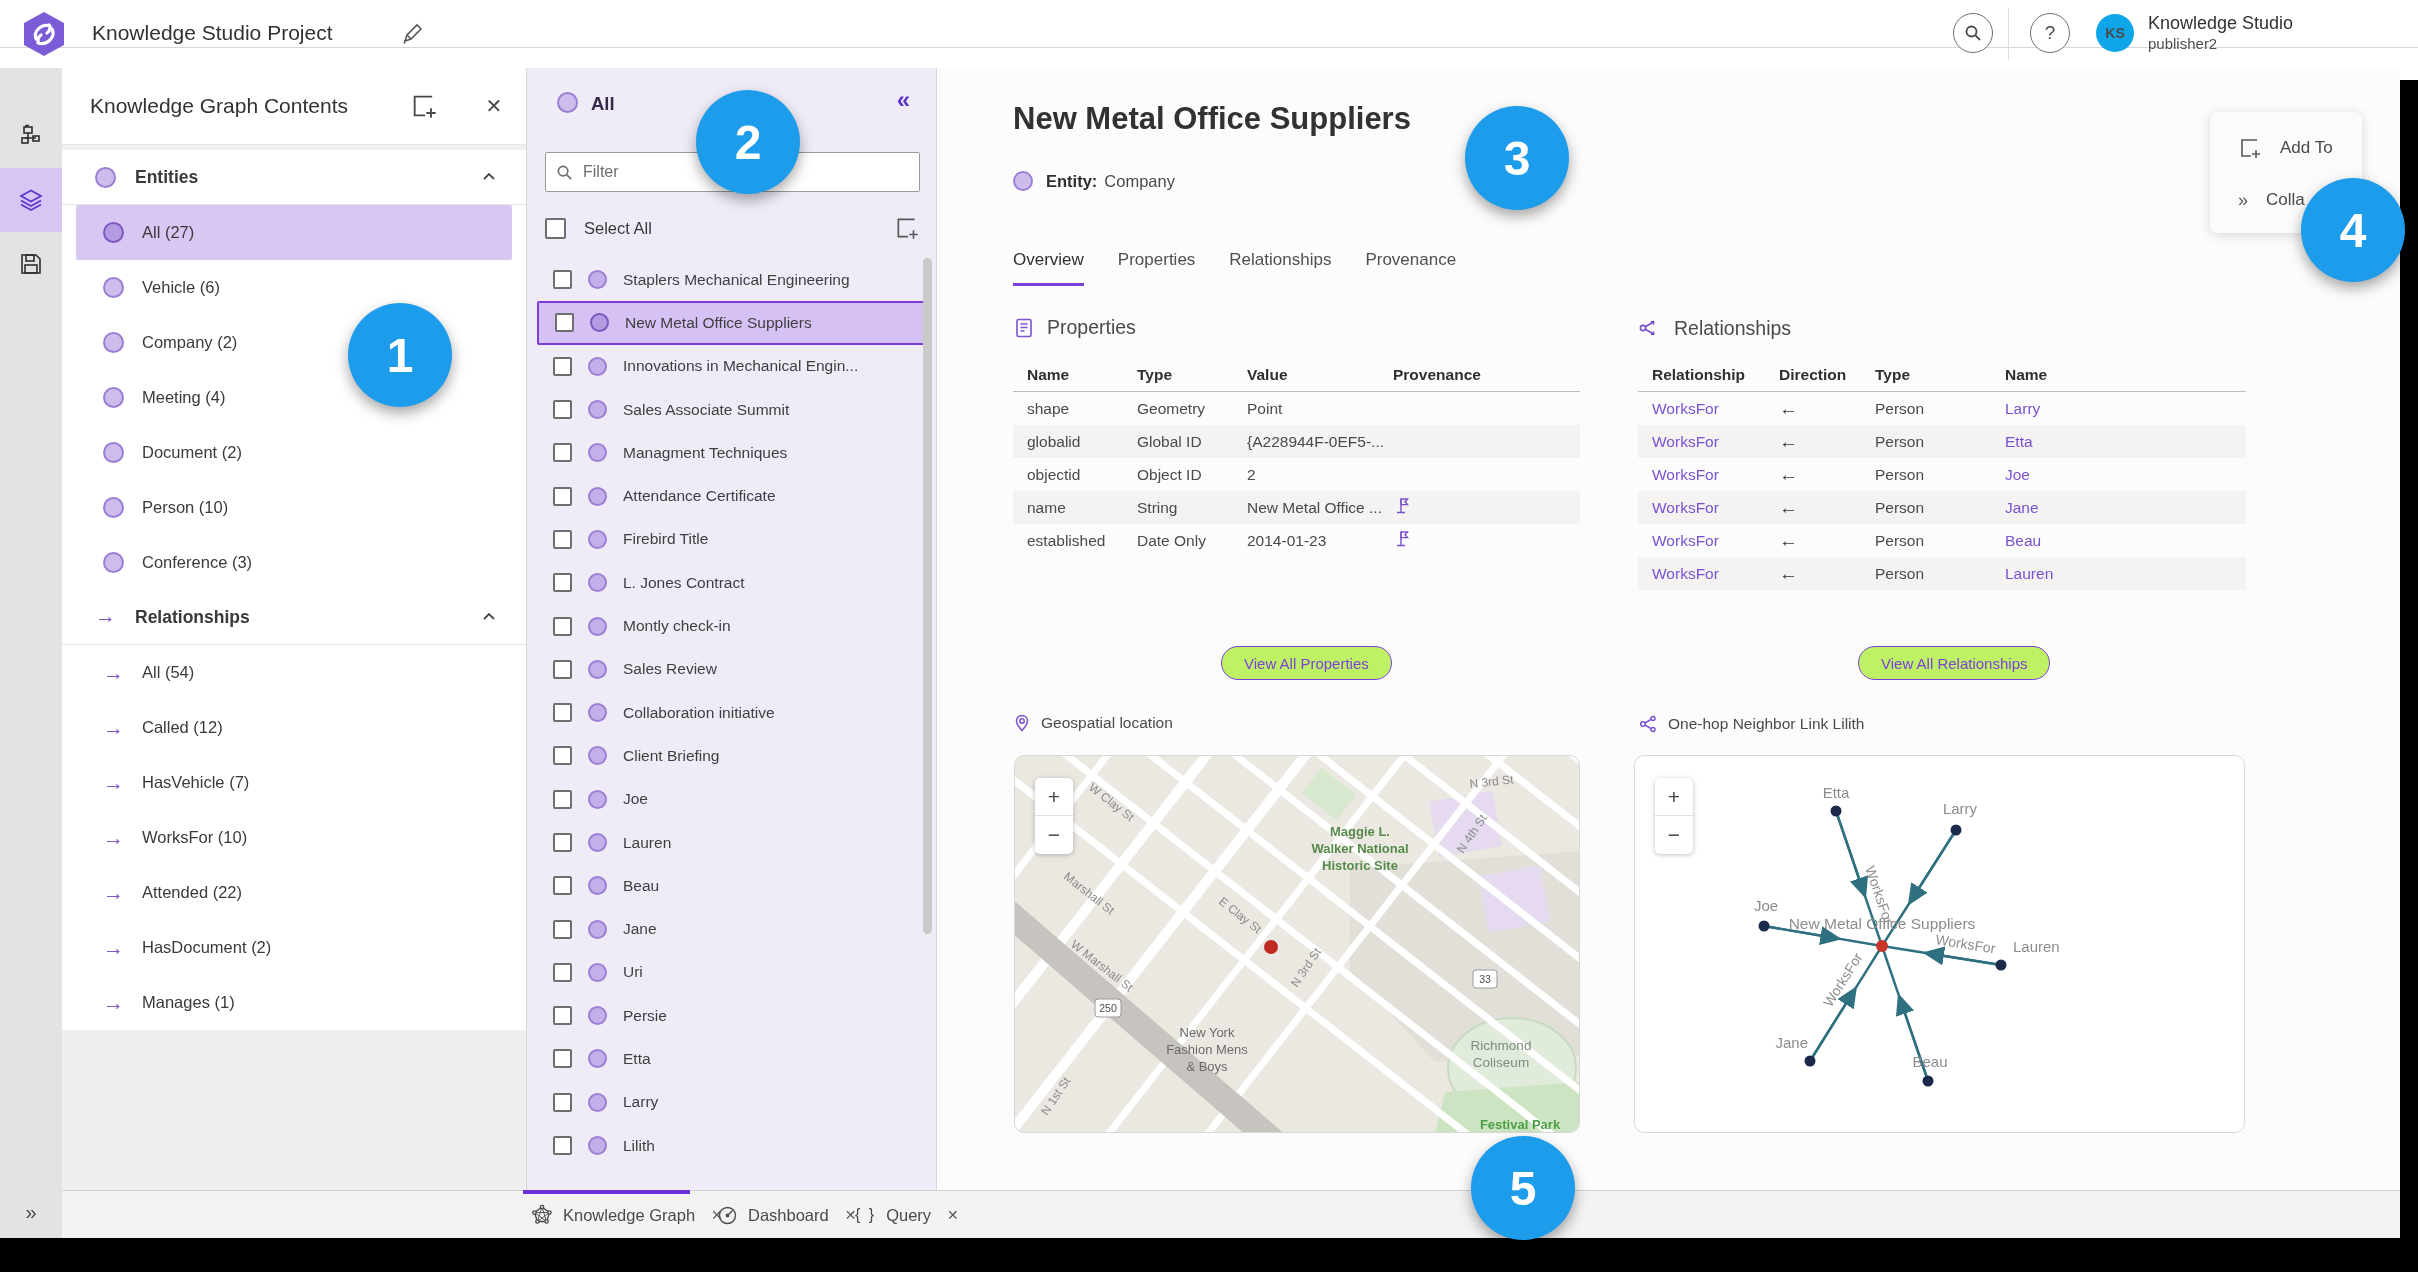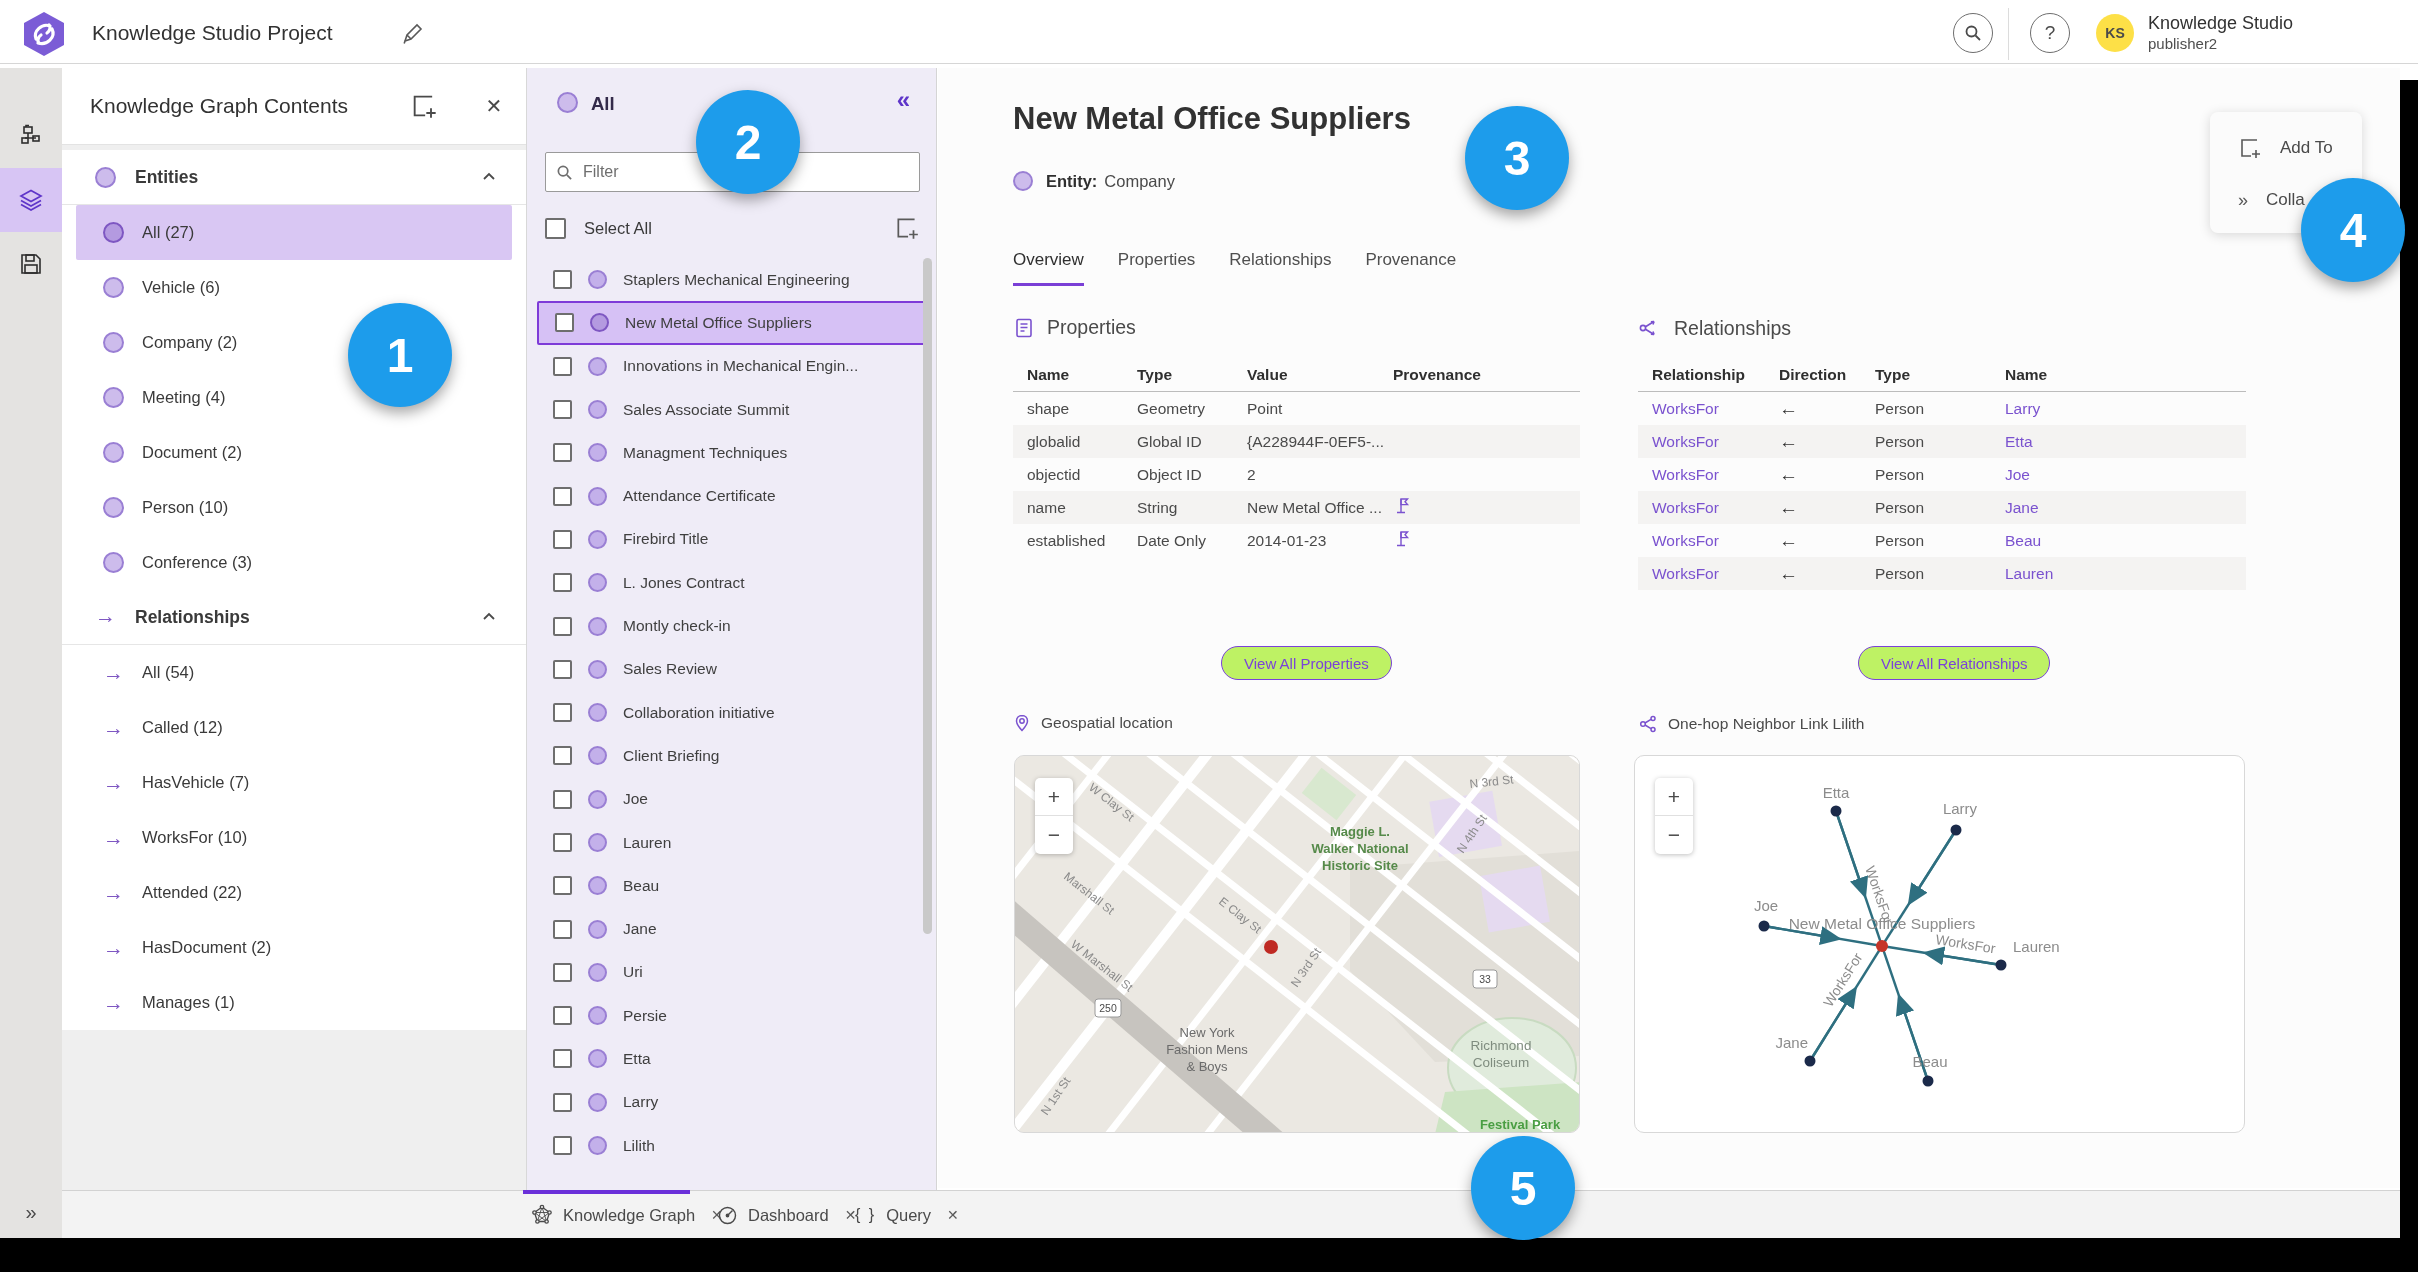--- a/index.html
+++ b/index.html
@@ -1,28 +1,28 @@
 <!DOCTYPE html>
 <html><head>
 <meta charset="utf-8">
 <style>
   * { margin:0; padding:0; box-sizing:border-box; }
   html,body { width:2418px; height:1272px; font-family:"Liberation Sans", sans-serif; background:#fff; overflow:hidden; }
   body { position:relative; }
 
   
-  .topbar { position:absolute; left:0; top:0; width:2418px; height:64px; background:#fff; border-bottom:1px solid #d6d6d6; z-index:5; }
+  .topbar { position:absolute; left:0; top:0; width:2418px; height:48px; background:#fff; border-bottom:1px solid #d6d6d6; z-index:5; }
   .logo { position:absolute; left:22px; top:11px; width:44px; height:46px; }
   .app-title { position:absolute; left:92px; top:21px; font-size:21px; color:#323232; font-weight:400; }
   .edit-pencil { position:absolute; left:400px; top:22px; width:24px; height:24px; color:#595959; cursor:pointer; }
   .tb-circle { position:absolute; top:13px; width:40px; height:40px; border:1.5px solid #6e6e6e; border-radius:50%; display:flex; align-items:center; justify-content:center; color:#4a4a4a; cursor:pointer; background:#fff; }
   .tb-search { left:1953px; }
   .tb-help { left:2030px; font-size:19px; }
   .tb-divider { position:absolute; left:2008px; top:8px; width:1px; height:52px; background:#dcdcdc; }
-  .avatar { position:absolute; left:2096px; top:14px; width:38px; height:38px; border-radius:50%; background:#fde047; color:#4a4a4a; font-size:14px; font-weight:bold; display:flex; align-items:center; justify-content:center; cursor:pointer; }
+  .avatar { position:absolute; left:2096px; top:14px; width:38px; height:38px; border-radius:50%; background:#0ea5e9; color:#4a4a4a; font-size:14px; font-weight:bold; display:flex; align-items:center; justify-content:center; cursor:pointer; }
   .account { position:absolute; left:2148px; top:12px; line-height:1.25; }
   .account .name { font-size:18px; color:#323232; }
   .account .role { font-size:15px; color:#4f4f4f; }
 
   
   .rail { position:absolute; left:0; top:68px; width:62px; height:1204px; background:#e4e3e1; z-index:4; }
   .rail-btn { position:absolute; left:0; width:62px; height:64px; display:flex; align-items:center; justify-content:center; color:#2e2e2e; cursor:pointer; }
   .rail-btn.selected { background:#d7c5f4; color:#5e35c9; }
   .rail-expand { position:absolute; left:0; top:1120px; width:62px; height:48px; display:flex; align-items:center; justify-content:center; color:#4a4a4a; font-size:20px; cursor:pointer; }
 

